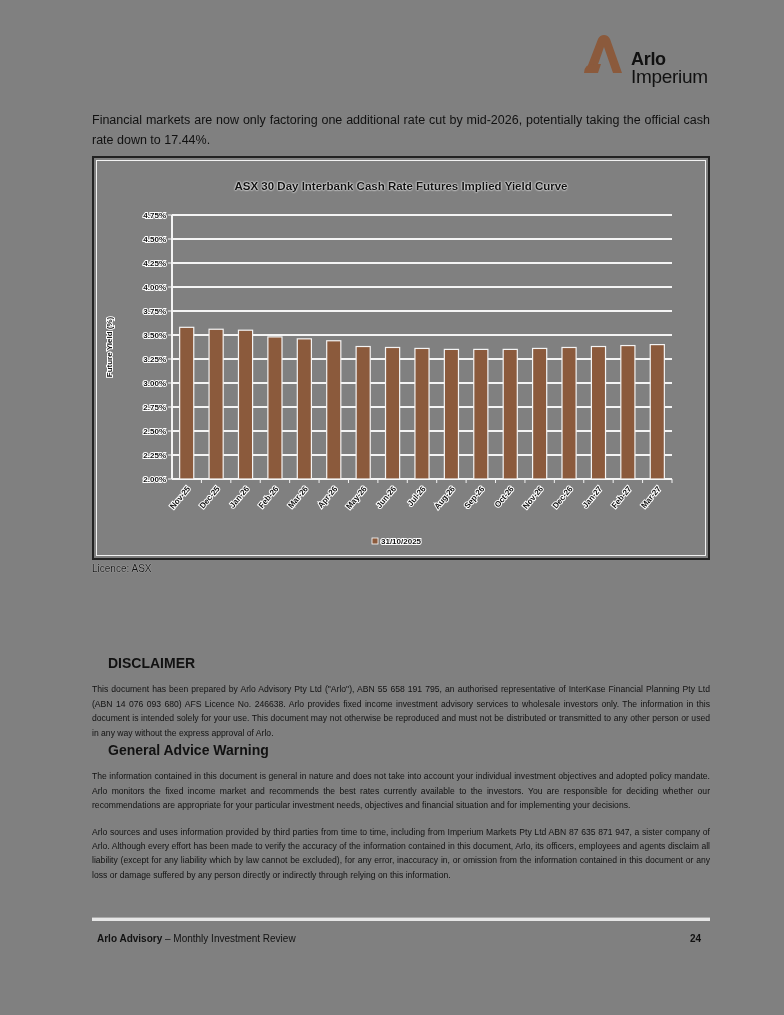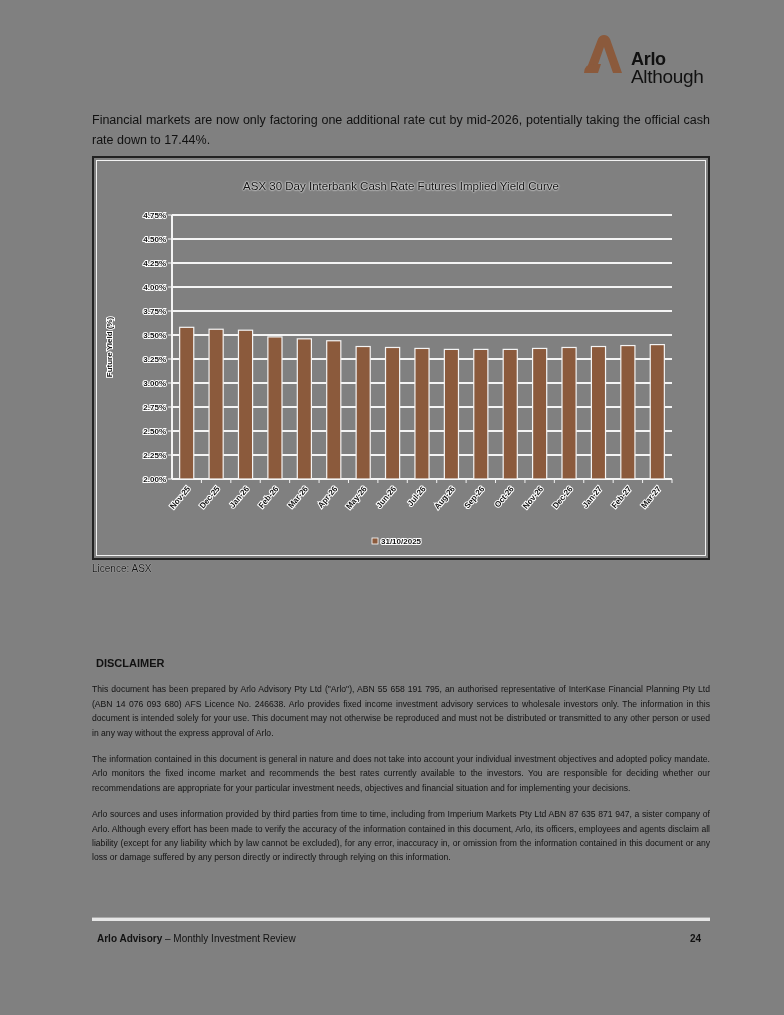--- a/index.html
+++ b/index.html
@@ -4,42 +4,42 @@
   <style>
     html, body { margin: 0; padding: 0; }
     body { width: 784px; height: 1015px; background: #808080; position: relative; overflow: hidden; font-family: "Liberation Sans", sans-serif; color: #111; }
     .logo { position: absolute; left: 581px; top: 33px; width: 135px; height: 46px; }
     .logo-mark { position: absolute; left: 0; top: 0; width: 44px; height: 44px; }
     .logo-text { position: absolute; left: 50px; top: 17px; font-size: 18px; line-height: 18px; color: #111; font-weight: bold; letter-spacing: -0.3px; }
     .logo-text .l2 { font-weight: normal; font-size: 19px; display: block; }
     .intro { position: absolute; left: 92px; top: 110px; width: 618px; font-size: 12.5px; line-height: 20px; text-align: justify; color: #111; }
     .chart-frame { position: absolute; left: 92px; top: 156px; width: 618px; height: 404px; border: 2px solid #222; box-sizing: border-box; background: #808080; }
     .chart-inner { position: absolute; left: 2px; top: 2px; right: 2px; bottom: 2px; border: 1.5px solid #f2f2f2; }
-    .chart-title { position: absolute; left: 0; right: 0; top: 22px; text-align: center; font-size: 11.5px; font-weight: normal; color: #111; text-shadow: 0 0 2px #fff, 0 0 2px #fff; }
+    .chart-title { position: absolute; left: 0; right: 0; top: 22px; text-align: center; font-size: 11.5px; font-weight: bold; color: #111; text-shadow: 0 0 2px #fff, 0 0 2px #fff; }
     svg.plot { position: absolute; left: 0; top: 0; }
     .source { position: absolute; left: 92px; top: 563px; font-size: 10px; color: #111; text-shadow: 0 0 1px #fff; }
     .disclaimer { position: absolute; left: 92px; top: 656px; width: 618px; font-size: 8.6px; line-height: 14.4px; color: #111; text-align: justify; }
-    .disclaimer h4 { margin: 0 0 2px 4px; font-size: 11px; font-weight: bold; }
+    .disclaimer h4 { margin: 0 0 2px 16px; font-size: 14px; font-weight: bold; }
     .disclaimer p { margin: 12px 0 3px 0; }
     .footer-rule { position: absolute; left: 92px; top: 917px; width: 618px; height: 3px; background: #e6e6e6; border-top: 1px solid #aaa; }
     .footer-left { position: absolute; left: 97px; top: 933px; font-size: 10px; color: #111; }
     .footer-left b { font-weight: bold; }
     .footer-page { position: absolute; left: 690px; top: 933px; font-size: 10px; font-weight: bold; color: #111; text-align: center; }
   </style>
 </head>
 <body>
 
 <div class="logo">
   <svg class="logo-mark" viewBox="0 0 44 44" width="44" height="44">
     <path d="M4 40 L17 6 Q19 2 23 2 Q27 2 29 6 L41 40 L32 40 L23 14 L14 40 Z" fill="#8b5a3c"></path>
     <path d="M3 40 Q3 31 13 31 L20 31 L17 40 Z" fill="#8b5a3c"></path>
   </svg>
   <div class="logo-text">
     <span>Arlo</span>
-    <span class="l2">Although</span>
+    <span class="l2">Imperium</span>
   </div>
 </div>
 
 <div class="intro">Financial markets are now only factoring one additional rate cut by mid-2026, potentially taking the official cash rate down to 17.44%.</div>
 
 <div class="chart-frame">
   <div class="chart-inner"></div>
   <div class="chart-title">ASX 30 Day Interbank Cash Rate Futures Implied Yield Curve</div>
   <svg class="plot" id="plot" width="614" height="400" viewBox="0 0 614 400">
       <line x1="78" x2="578" y1="321" y2="321" stroke="#f4f4f4" stroke-width="2.2"></line>
@@ -135,20 +135,21 @@
       <rect x="278" y="380" width="6" height="6" fill="#8b5a3c" stroke="#fff" stroke-width="0.8"></rect>
       <text x="287" y="386" font-size="8" font-weight="bold" fill="#111" stroke="#fff" stroke-width="2" paint-order="stroke" font-family="Liberation Sans, sans-serif">31/10/2025</text>
     </svg>
 </div>
 
 <div class="source">Licence: ASX</div>
 
 <div class="disclaimer">
   <h4>DISCLAIMER</h4>
   <p>This document has been prepared by Arlo Advisory Pty Ltd ("Arlo"), ABN 55 658 191 795, an authorised representative of InterKase Financial Planning Pty Ltd (ABN 14 076 093 680) AFS Licence No. 246638. Arlo provides fixed income investment advisory services to wholesale investors only. The information in this document is intended solely for your use. This document may not otherwise be reproduced and must not be distributed or transmitted to any other person or used in any way without the express approval of Arlo.</p>
+  <h4>General Advice Warning</h4>
   <p>The information contained in this document is general in nature and does not take into account your individual investment objectives and adopted policy mandate. Arlo monitors the fixed income market and recommends the best rates currently available to the investors. You are responsible for deciding whether our recommendations are appropriate for your particular investment needs, objectives and financial situation and for implementing your decisions.</p>
   <p>Arlo sources and uses information provided by third parties from time to time, including from Imperium Markets Pty Ltd ABN 87 635 871 947, a sister company of Arlo. Although every effort has been made to verify the accuracy of the information contained in this document, Arlo, its officers, employees and agents disclaim all liability (except for any liability which by law cannot be excluded), for any error, inaccuracy in, or omission from the information contained in this document or any loss or damage suffered by any person directly or indirectly through relying on this information.</p>
 </div>
 
 <div class="footer-rule"></div>
 <div class="footer-left">
   <b>Arlo Advisory</b><span> – </span><span>Monthly Investment Review</span>
 </div>
 <div class="footer-page">24</div>
 

